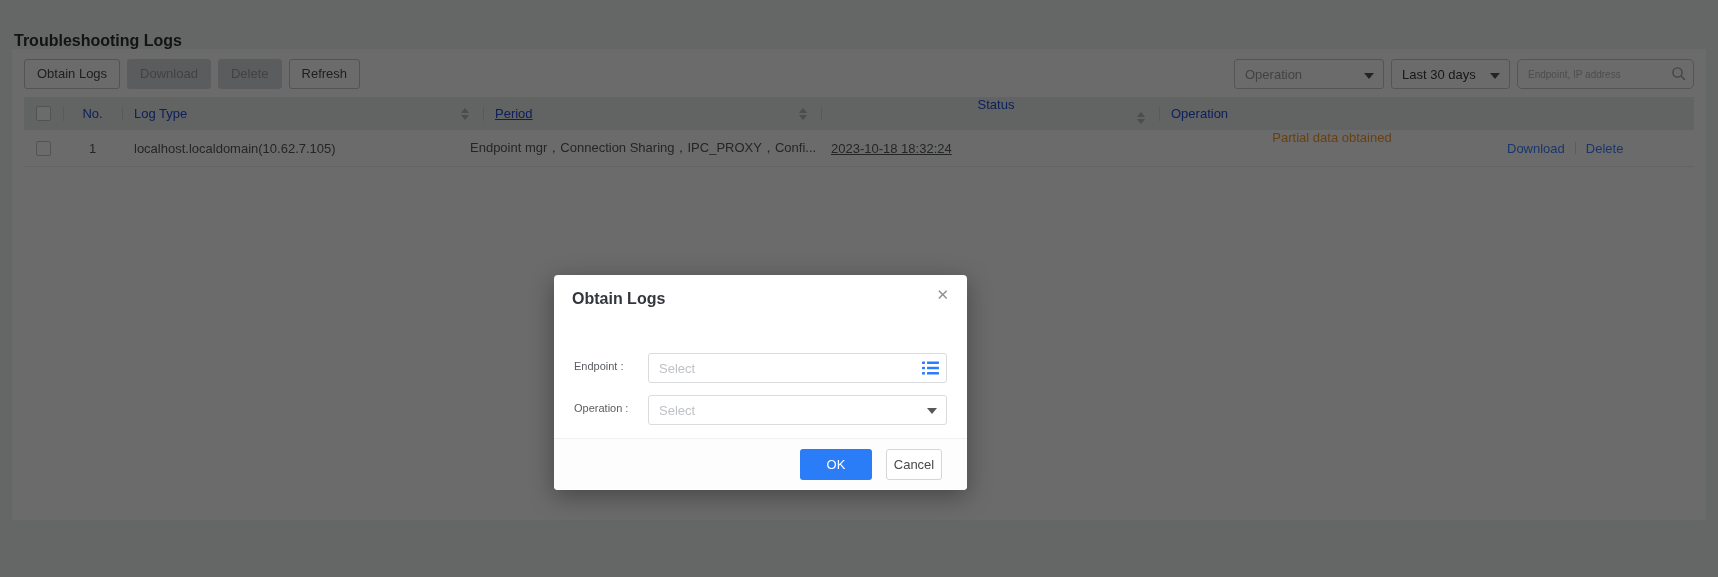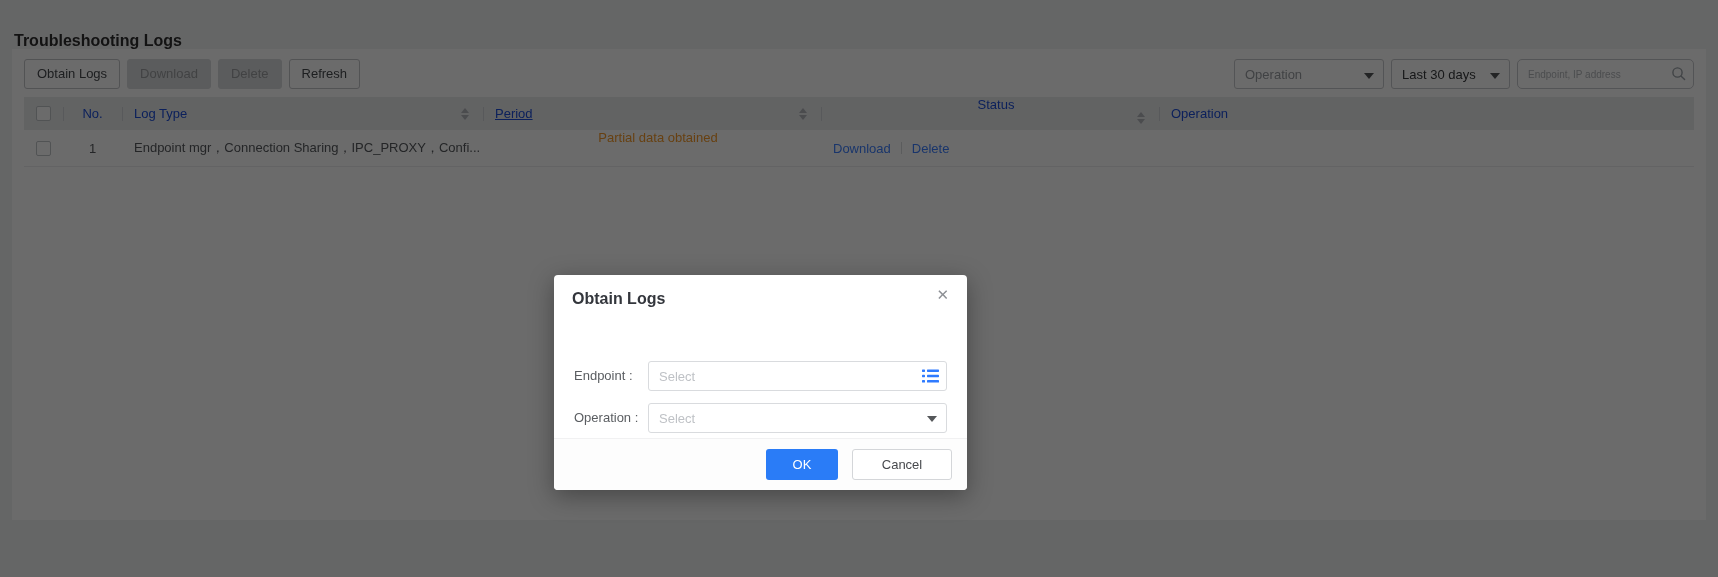--- a/index.html
+++ b/index.html
@@ -60,33 +60,33 @@
 
   
   .overlay { position:absolute; inset:0; background:rgba(0,0,0,0.58); z-index:50; }
   .modal { position:absolute; left:554px; top:275px; width:413px; height:215px; background:#fff;
            border-radius:4px; box-shadow:0 6px 24px rgba(0,0,0,0.35); z-index:100; }
   .modal-title { position:absolute; left:18px; top:15px; font-size:16px; font-weight:bold; color:#33363c; }
   .modal-close { position:absolute; right:18px; top:12px; font-size:15px; color:#8d9095; cursor:pointer; line-height:1; }
   .field-row { position:absolute; left:0; width:100%; height:30px; }
   .field-row.r1 { top:70px; }
   .field-row.r2 { top:112px; }
-  .field-label { position:absolute; left:20px; top:16px; width:72px; line-height:30px; font-size:13px; color:#5a5d61; }
-  .field-box { position:absolute; left:94px; top:16px; width:299px; height:30px; }
+  .field-label { position:absolute; left:20px; top:6px; width:72px; line-height:30px; font-size:11px; color:#5a5d61; }
+  .field-box { position:absolute; left:94px; top:8px; width:299px; height:30px; }
   .field-box input { width:100%; height:100%; border:1px solid #d9dbde; border-radius:3px; font-size:13px;
                      padding:0 32px 0 10px; color:#37393c; font-family:inherit; }
   .field-box input::placeholder { color:#bfc2c6; }
   .list-icon { position:absolute; right:8px; top:8px; cursor:pointer; }
   .field-box .caret { right:10px; }
   .modal-footer { position:absolute; left:0; bottom:0; width:100%; height:52px; background:#fdfdfd;
                   border-top:1px solid #f1f1f2; border-radius:0 0 4px 4px;
-                  display:flex; align-items:center; justify-content:flex-end; padding-right:15px; }
+                  display:flex; align-items:center; justify-content:flex-end; padding-right:25px; }
   .btn-ok { width:72px; height:31px; background:#2a7cf7; color:#fff; border:none; border-radius:3px;
             font-size:13px; cursor:pointer; font-family:inherit; }
-  .btn-cancel { width:100px; height:31px; background:#fff; color:#47494d; border:1px solid #d4d6d9; border-radius:3px;
+  .btn-cancel { width:56px; height:31px; background:#fff; color:#47494d; border:1px solid #d4d6d9; border-radius:3px;
             font-size:13px; margin-left:14px; cursor:pointer; font-family:inherit; }
 </style>
 </head>
 <body>
 
 <div id="screen">
 
   <div class="title-bar">
     <div class="page-title">Troubleshooting Logs</div>
   </div>
@@ -148,21 +148,23 @@
             </span>
         </div>
         <div class="tcell col-oper">Operation</div>
       </div>
 
       <div class="trow">
         <div class="tcell col-cb">
           <div class="checkbox"></div>
         </div>
         <div class="tcell col-no">1</div>
+        <div class="tcell col-endpoint">localhost.localdomain(10.62.7.105)</div>
         <div class="tcell col-logtype">Endpoint mgr，Connection Sharing，IPC_PROXY，Confi...</div>
+        <div class="tcell col-period">2023-10-18 18:32:24</div>
         <div class="tcell col-status">
           <span class="status-warn">Partial data obtained</span>
         </div>
         <div class="tcell col-oper">
           <a class="oplink">Download</a>
           <span class="opdiv"></span>
           <a class="oplink">Delete</a>
         </div>
       </div>
     </div>

